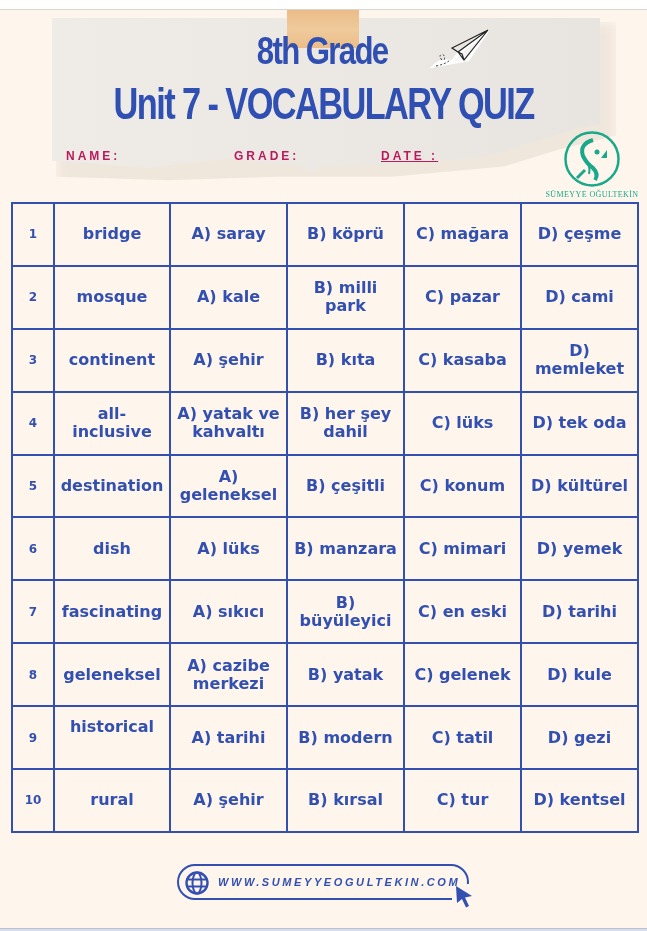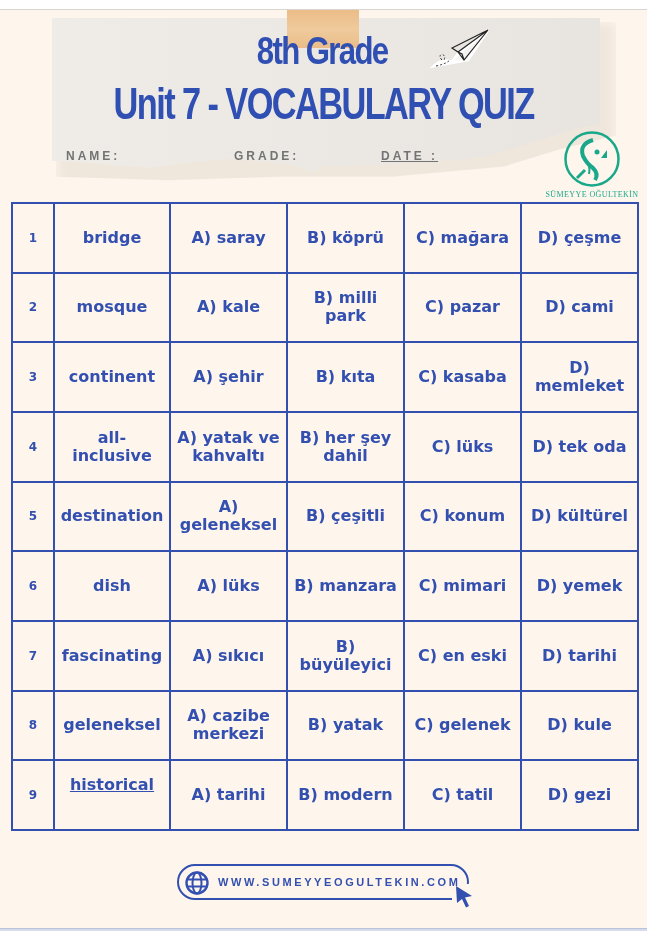--- a/index.html
+++ b/index.html
@@ -45,21 +45,21 @@
       position: absolute; left: 0; width: 647px; top: 79px; text-align: center;
       font-family: "Liberation Sans", sans-serif; font-weight: bold;
       font-size: 44px; color: #2f4fb2; letter-spacing: -2px;
       transform: scaleX(0.78); transform-origin: 324px 0;
     }
     .plane {
       position: absolute; left: 428px; top: 26px; width: 64px; height: 48px;
     }
     .field {
       position: absolute; top: 149px; font-family: "Liberation Sans", sans-serif;
-      font-weight: bold; font-size: 12px; letter-spacing: 3px; color: #737373;
+      font-weight: bold; font-size: 12px; letter-spacing: 3px; color: #be185d;
     }
     .logo {
       position: absolute; left: 563px; top: 130px; width: 58px; height: 58px;
     }
     .logo-text {
       position: absolute; left: 540px; top: 190px; width: 104px; text-align: center;
       font-family: Liberation Serif, serif; font-size: 8px; color: #1aa88a;
       letter-spacing: 0.4px;
     }
     
@@ -87,21 +87,21 @@
     .web-cover {
       position: absolute; left: 452px; top: 884px; width: 24px; height: 24px;
       background: #fef6ed;
     }
     .globe {
       position: absolute; left: 184px; top: 870px; width: 26px; height: 26px;
     }
     .web-text {
       position: absolute; left: 218px; top: 876px;
       font-family: "Liberation Sans", sans-serif; font-weight: bold;
-      font-size: 11px; letter-spacing: 2.6px; color: #3350b0;
+      font-size: 11px; letter-spacing: 2.6px; color: #3350b0; font-style: italic;
     }
     .cursor {
       position: absolute; left: 454px; top: 884px; width: 22px; height: 26px;
     }
   </style>
 </head>
 <body>
 
 <div class="topstrip"></div>
 
@@ -201,25 +201,33 @@
     <tr>
       <td class="num">8</td>
       <td>geleneksel</td>
       <td>A) cazibe merkezi</td>
       <td>B) yatak</td>
       <td>C) gelenek</td>
       <td>D) kule</td>
     </tr>
     <tr>
       <td class="num">9</td>
-      <td style="padding-bottom:21px;text-decoration:underline;">historical</td>
+      <td style="padding-bottom:21px;">historical</td>
       <td>A) tarihi</td>
       <td>B) modern</td>
       <td>C) tatil</td>
       <td>D) gezi</td>
+    </tr>
+    <tr>
+      <td class="num">10</td>
+      <td>rural</td>
+      <td>A) şehir</td>
+      <td>B) kırsal</td>
+      <td>C) tur</td>
+      <td>D) kentsel</td>
     </tr>
   </tbody>
 </table>
 
 <div class="web"></div>
 <div class="web-cover"></div>
 <svg class="globe" viewBox="0 0 26 26">
   <circle cx="13" cy="13" r="10.5" fill="none" stroke="#3350b0" stroke-width="2.4"></circle>
   <ellipse cx="13" cy="13" rx="4.5" ry="10.5" fill="none" stroke="#3350b0" stroke-width="2"></ellipse>
   <line x1="2.5" y1="9.5" x2="23.5" y2="9.5" stroke="#3350b0" stroke-width="2"></line>

